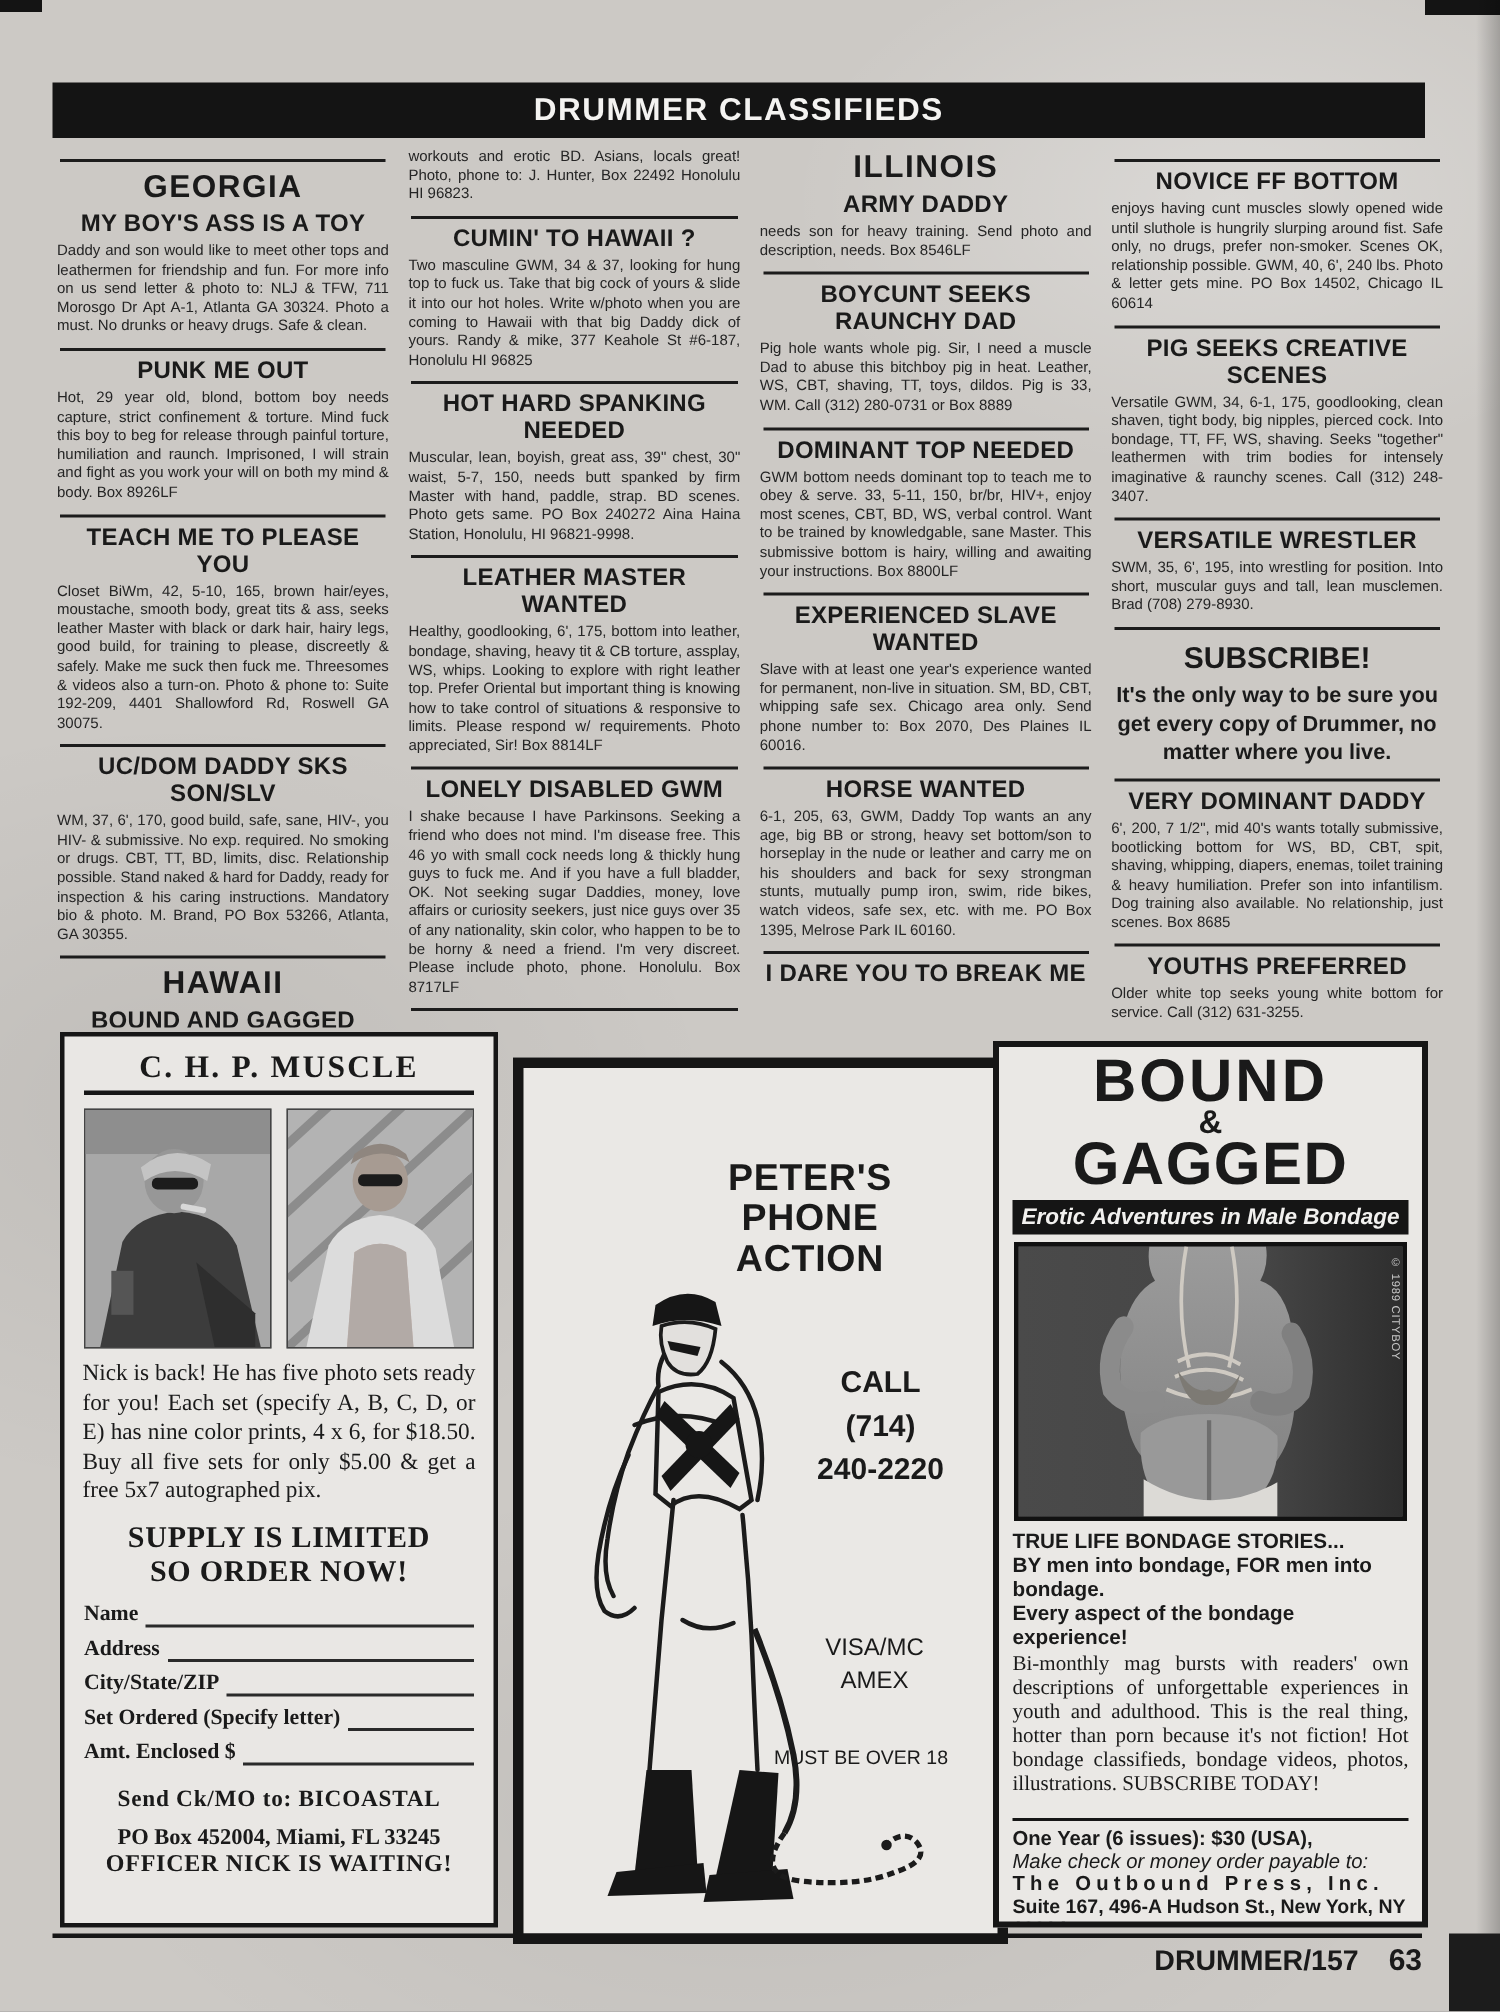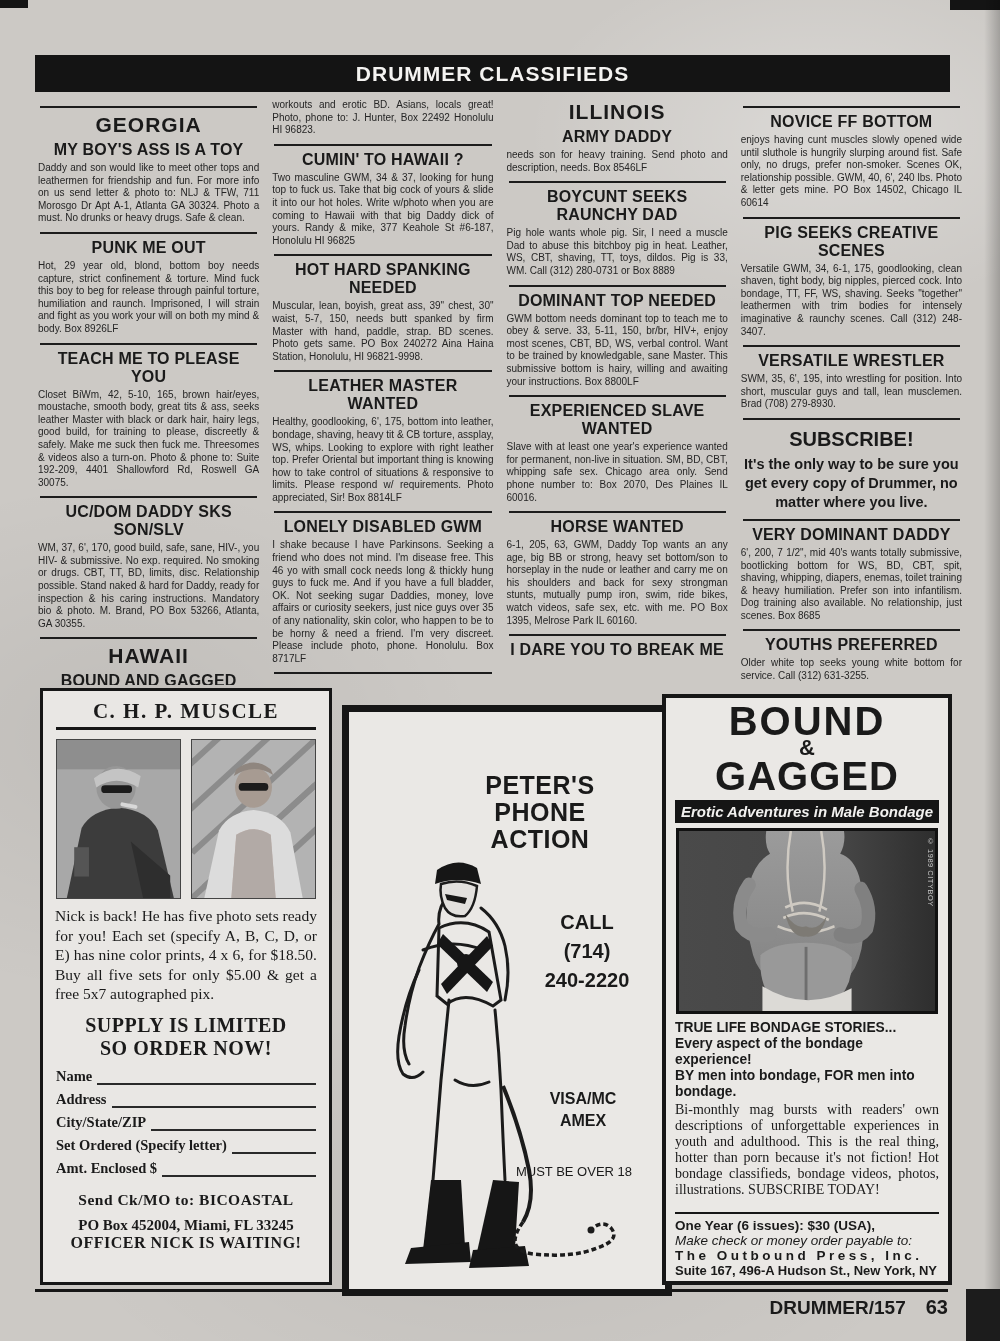--- a/index.html
+++ b/index.html
@@ -52,21 +52,21 @@
 
   
   .ad-peters{position:absolute;left:342px;top:690px;width:330px;height:591px;box-sizing:border-box;
     border:7px solid #161616;background:#eae8e5;overflow:hidden;margin-top:15px;}
   .peters-title{position:absolute;left:92px;top:60px;width:198px;text-align:center;
     font-weight:bold;font-size:25px;line-height:27px;letter-spacing:.5px;}
   .peters-figure{position:absolute;left:4px;top:138px;width:288px;height:432px;}
   .peters-call{position:absolute;right:14px;top:196px;width:128px;text-align:center;
     font-weight:bold;font-size:20px;line-height:29px;}
   .peters-cards{position:absolute;right:26px;top:376px;width:112px;text-align:center;
-    font-weight:bold;font-size:16px;line-height:22px;}
+    font-weight:normal;font-size:16px;line-height:22px;}
   .peters-age{position:absolute;right:6px;top:452px;width:170px;text-align:center;font-size:13px;}
 
   
   .ad-bound{position:absolute;left:662px;top:694px;width:290px;height:591px;box-sizing:border-box;
     border:4px solid #161616;background:#eae8e5;padding:5px 9px;overflow:hidden;}
   .bound-logo{text-align:center;font-weight:900;}
   .bound-logo .l1{font-size:40px;line-height:36px;letter-spacing:2px;}
   .bound-logo .amp{font-size:22px;line-height:18px;display:block;}
   .bound-logo .l2{font-size:40px;line-height:38px;letter-spacing:1px;}
   .bound-bar{background:#151515;color:#f2f1ef;font-weight:bold;font-style:italic;font-size:15px;
@@ -322,22 +322,22 @@
           <path d="M118 0 Q110 40 120 78 M150 0 Q158 40 148 78"></path>
           <path d="M112 74 Q134 64 156 76 M110 84 Q134 74 158 86"></path>
           <path d="M104 92 Q134 104 164 92"></path>
         </g>
         <path d="M112 80 Q124 96 134 92 Q146 98 156 82 Q150 104 134 102 Q118 104 112 80 Z" fill="#7d7a74"></path>
       </svg>
       <div class="bound-credit">© 1989 CITYBOY</div>
     </div>
     <div class="bound-headlines">
       <div>TRUE LIFE BONDAGE STORIES...</div>
+      <div>BY men into bondage, FOR men into bondage.</div>
       <div>Every aspect of the bondage experience!</div>
-      <div>BY men into bondage, FOR men into bondage.</div>
     </div>
     <p class="bound-body">Bi-monthly mag bursts with readers' own descriptions of unforgettable experiences in youth and adulthood.  This is the real thing, hotter than porn because it's not fiction! Hot bondage classifieds, bondage videos, photos, illustrations. SUBSCRIBE TODAY!</p>
     <div class="bound-rule"></div>
     <div class="bound-price">One Year (6 issues): $30 (USA),</div>
     <div class="bound-payable">Make check or money order payable to:</div>
     <div class="bound-pub">The Outbound Press, Inc.</div>
     <div class="bound-addr">Suite 167, 496-A Hudson St., New York, NY  10014</div>
 
   </section>
 

